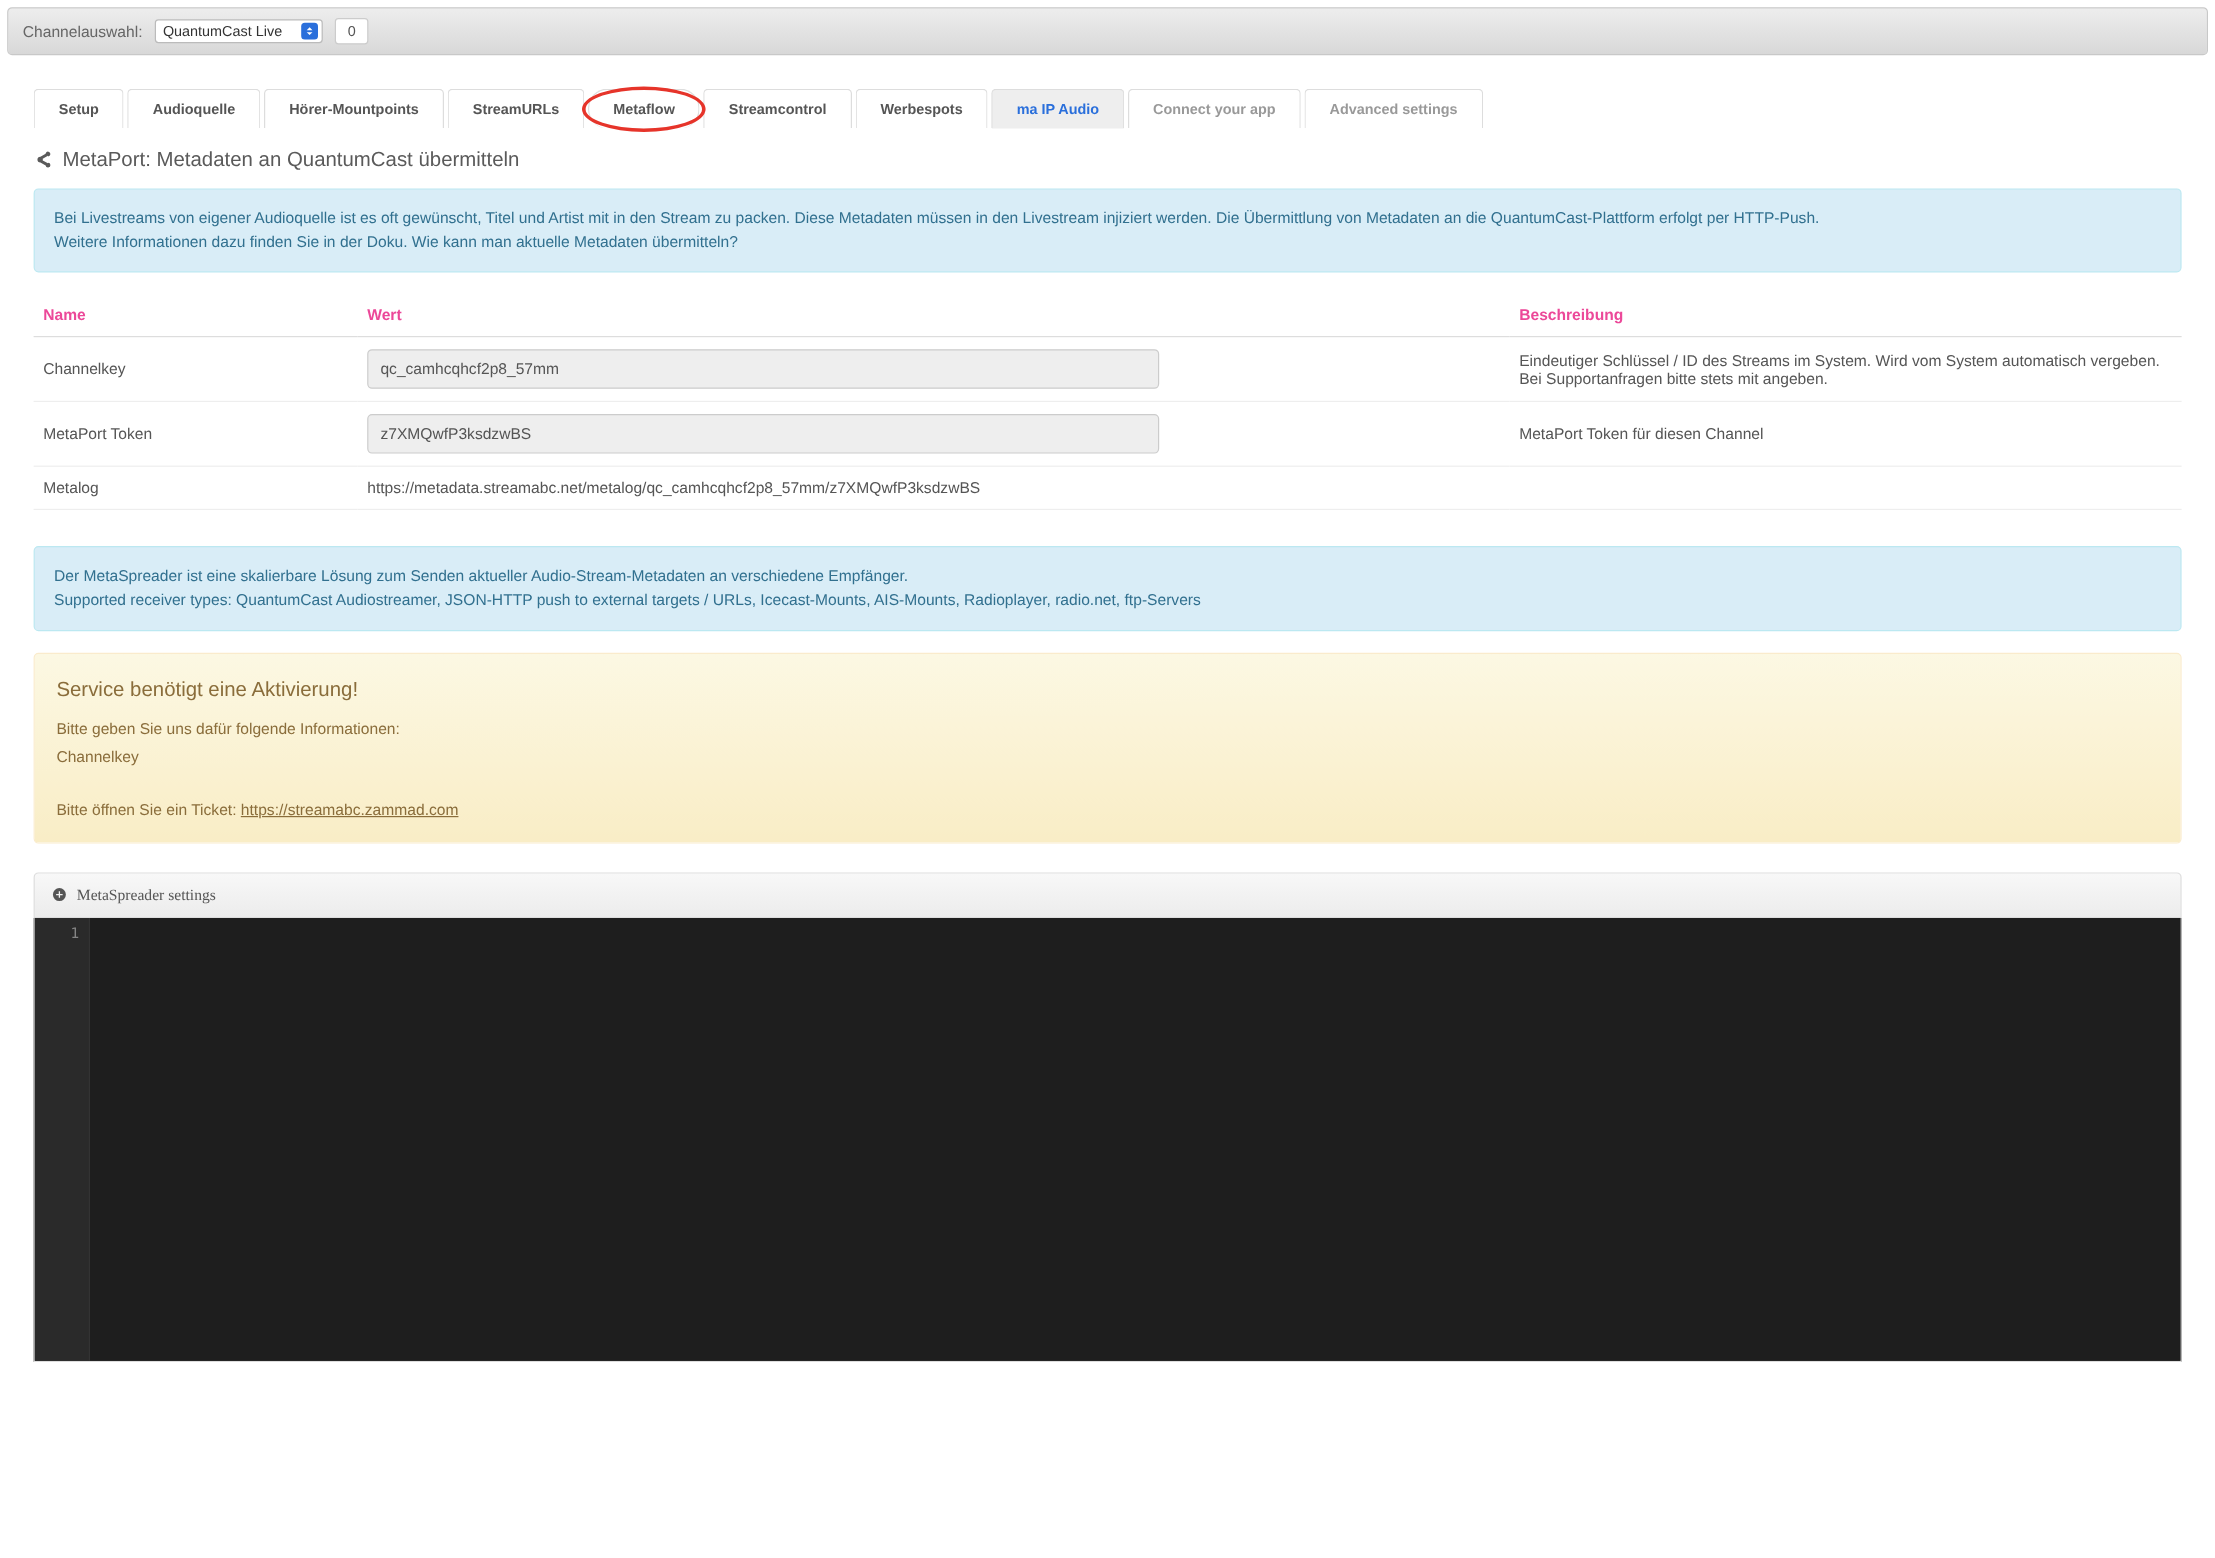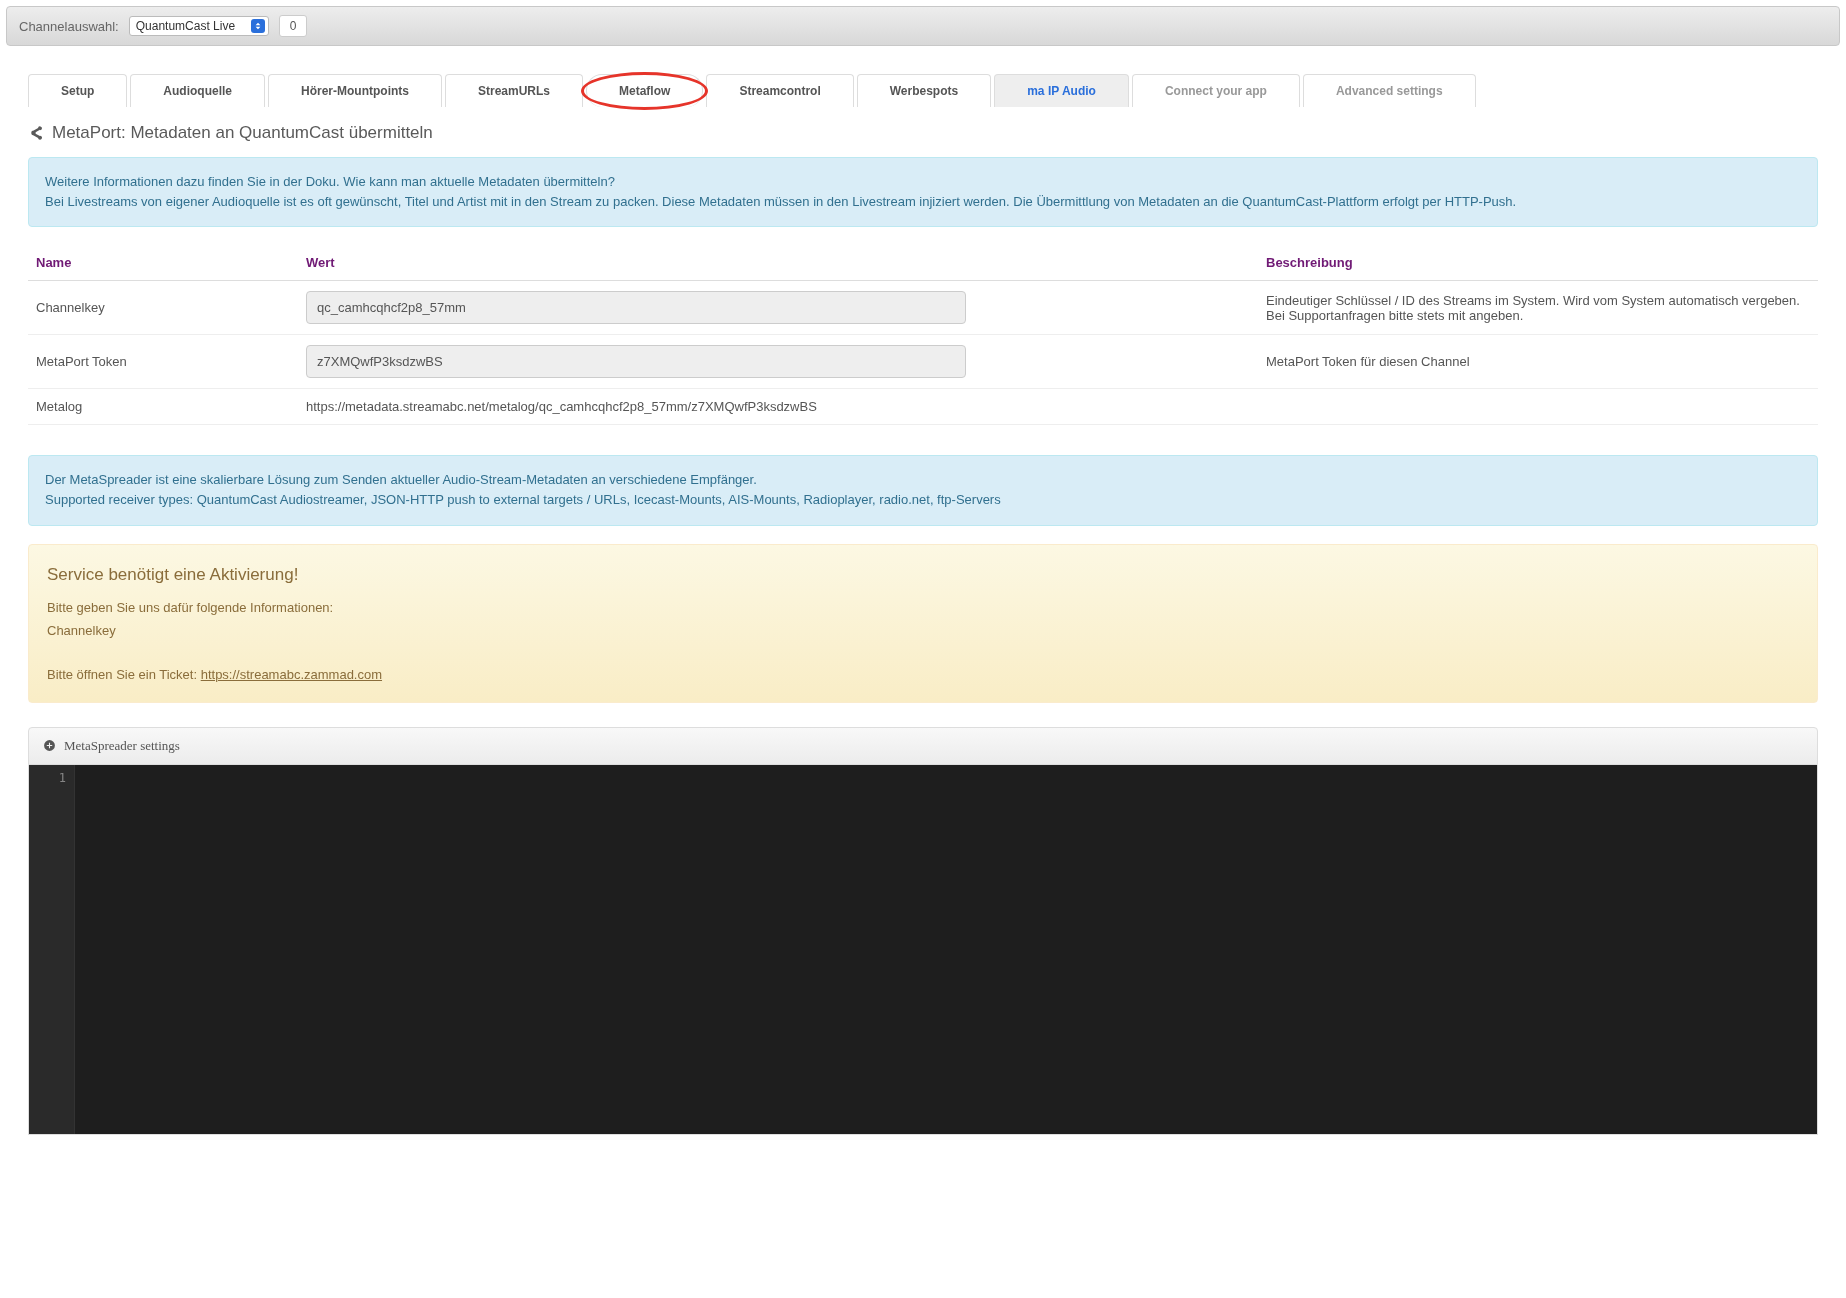--- a/index.html
+++ b/index.html
@@ -5,35 +5,35 @@
 * { box-sizing: border-box; margin: 0; padding: 0; }
 body { font-family: "Helvetica Neue", Helvetica, Arial, sans-serif; font-size: 13px; color: #333; background: #fff; }
 .topbar { background: linear-gradient(to bottom, #ededed, #d8d8d8); border: 1px solid #c8c8c8; border-radius: 4px; padding: 8px 12px; margin: 6px; display: flex; align-items: center; gap: 10px; }
 .topbar-label { color: #666; font-size: 13px; }
 .channel-select { background: #fff; border: 1px solid #bbb; border-radius: 3px; padding: 2px 20px 2px 6px; font-size: 12px; position: relative; min-width: 140px; display: inline-flex; align-items: center; }
 .channel-select .caret { position: absolute; right: 3px; top: 2px; width: 14px; height: 14px; background: #2a6fdb; border-radius: 3px; display: flex; align-items: center; justify-content: center; }
 .channel-select .caret svg { width: 8px; height: 8px; fill: #fff; }
 .count-box { background: #fff; border: 1px solid #ccc; border-radius: 3px; padding: 3px 10px; font-size: 12px; color: #555; }
 .content { padding: 0 28px 28px 28px; }
 .tabs { display: flex; gap: 3px; margin-top: 28px; margin-bottom: 14px; }
-.tab { border: 1px solid #ddd; border-bottom: none; border-radius: 4px 4px 0 0; padding: 9px 32px; font-size: 12px; font-weight: bold; color: #555; cursor: pointer; background: #fff; }
+.tab { border: 1px solid #ddd; border-bottom: none; border-radius: 4px 4px 0 0; padding: 9px 20px; font-size: 12px; font-weight: bold; color: #555; cursor: pointer; background: #fff; }
 .tab.active { background: #eee; }
 .tab.highlighted-blue { color: #2a6fdb; font-weight: bold; }
 .tab.muted { color: #999; }
 .tab-circle { position: relative; border-radius: 16px; }
 .tab-circle::before { content: ""; position: absolute; left: -6px; right: -6px; top: -3px; bottom: -3px; border: 3px solid #e6342a; border-radius: 50%; pointer-events: none; }
 .section-heading { font-size: 17px; font-weight: normal; color: #5a5a5a; margin: 16px 0 14px 0; display: flex; align-items: center; gap: 8px; }
 .section-heading svg { width: 16px; height: 16px; fill: #5a5a5a; }
 .info-box { background: #d9edf7; border: 1px solid #bce8f1; border-radius: 4px; padding: 14px 16px; color: #31708f; font-size: 13px; line-height: 1.55; margin-bottom: 18px; }
 .info-box a { color: #31708f; text-decoration: none; }
 .warning-box { background: linear-gradient(to bottom, #fcf8e3, #f9edc6); border: 1px solid #faebcc; border-radius: 4px; padding: 16px 18px; color: #8a6d3b; font-size: 13px; line-height: 1.7; margin-bottom: 24px; }
 .warning-box .warn-title { font-size: 17px; color: #8a6d3b; margin-bottom: 8px; }
 .warning-box a { color: #8a6d3b; }
 .data-table { width: 100%; border-collapse: collapse; margin-bottom: 30px; }
-.data-table th { text-align: left; font-weight: bold; color: #701a75; padding: 10px 8px; border-bottom: 1px solid #ddd; font-size: 13px; }
+.data-table th { text-align: left; font-weight: bold; color: #ec4899; padding: 10px 8px; border-bottom: 1px solid #ddd; font-size: 13px; }
 .data-table td { padding: 10px 8px; border-bottom: 1px solid #eee; vertical-align: middle; color: #555; font-size: 13px; }
 .data-table td.name-col { width: 270px; }
 .data-table td.desc-col { width: 560px; }
 .dotted-link { color: #31708f; border-bottom: 1px dotted #31708f; cursor: pointer; }
 .readonly-input { width: 100%; max-width: 660px; background: #eee; border: 1px solid #ccc; border-radius: 4px; padding: 8px 10px; color: #555; font-size: 13px; }
 .panel-head { background: linear-gradient(to bottom, #f8f8f8, #ececec); border: 1px solid #ddd; border-radius: 4px 4px 0 0; padding: 10px 14px; font-size: 13px; color: #555; display: flex; align-items: center; gap: 8px; font-family: Liberation Serif, serif; }
 .panel-head svg { width: 13px; height: 13px; fill: #555; }
 .code-editor { display: flex; background: #1e1e1e; height: 370px; border: 1px solid #ddd; border-top: none; }
 .gutter { width: 46px; background: #2a2a2a; color: #858585; font-family: Menlo, Consolas, monospace; font-size: 12px; text-align: right; padding: 6px 8px; border-right: 1px solid #333; }
 .code-area { flex: 1; background: #1e1e1e; }
@@ -70,24 +70,24 @@
   </div>
 
   <div class="section-heading">
     <svg viewBox="0 0 24 24">
         <path d="M18 8a3 3 0 10-2.83-4H15a3 3 0 00.06.59L8.5 8.29a3 3 0 100 7.42l6.56 3.7A3 3 0 1018 16a3 3 0 00-.06.59L11.38 13a3 3 0 000-2l6.56-3.7A3 3 0 0018 8z"></path>
       </svg>
     <span>MetaPort: Metadaten an QuantumCast übermitteln</span>
   </div>
 
   <div class="info-box">
+    <div>Bei Livestreams von eigener Audioquelle ist es oft gewünscht, Titel und Artist mit in den Stream zu packen. Diese Metadaten müssen in den Livestream injiziert werden. Die Übermittlung von Metadaten an die QuantumCast-Plattform erfolgt per HTTP-Push.</div>
     <div>
       <span>Weitere Informationen dazu finden Sie in der Doku. </span><a href="#">Wie kann man aktuelle Metadaten übermitteln?</a>
     </div>
-    <div>Bei Livestreams von eigener Audioquelle ist es oft gewünscht, Titel und Artist mit in den Stream zu packen. Diese Metadaten müssen in den Livestream injiziert werden. Die Übermittlung von Metadaten an die QuantumCast-Plattform erfolgt per HTTP-Push.</div>
   </div>
 
   <table class="data-table">
     <thead>
       <tr>
         <th>Name</th>
         <th>Wert</th>
         <th>Beschreibung</th>
       </tr>
     </thead>

